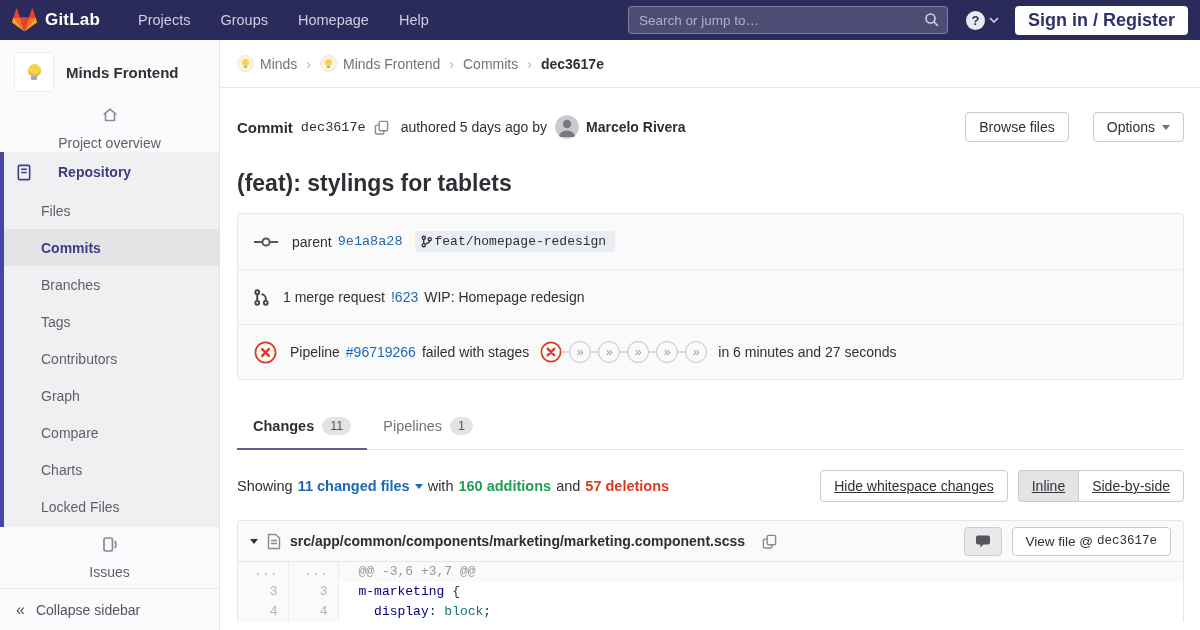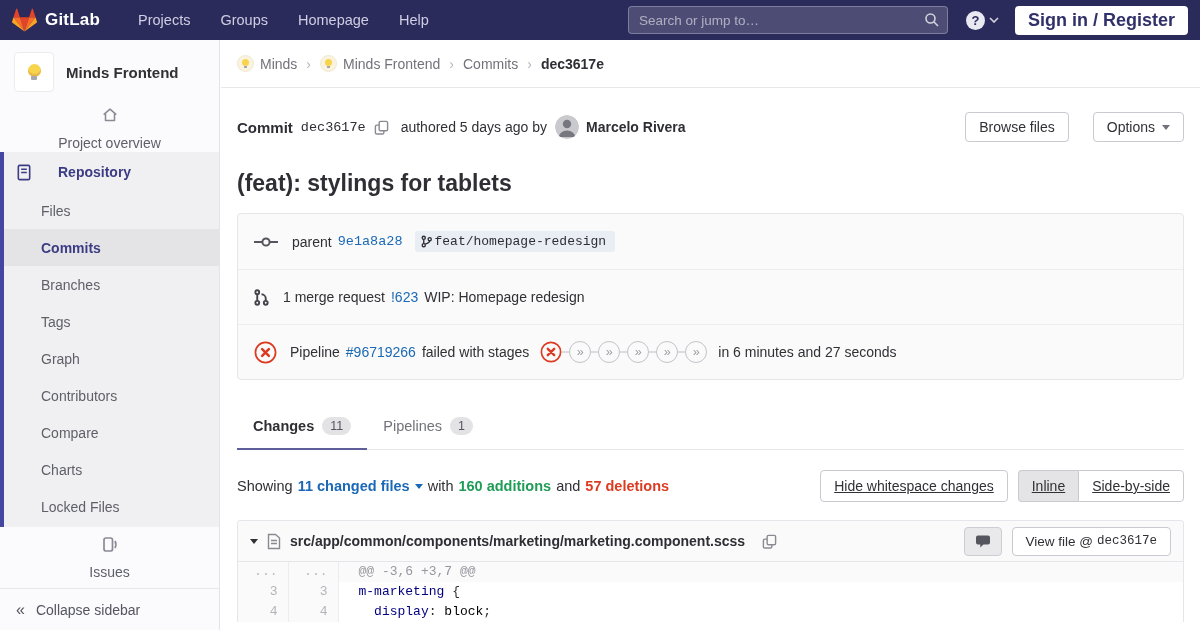--- a/index.html
+++ b/index.html
@@ -126,21 +126,21 @@
   .view-file { height:29px; font-size:13.5px; gap:4px; }
   .diff-table { width:100%; border-collapse:collapse; font-family:"Liberation Mono","DejaVu Sans Mono",monospace;
     font-size:13px; line-height:20px; }
   .diff-table td { height:20px; }
   td.ln { width:50px; min-width:50px; text-align:right; padding:0 10px 0 0; color:#b3b3ba;
     background:#fafafa; border-right:1px solid #ededf0; user-select:none; }
   td.code { padding:0 0 0 20px; white-space:pre; color:#303035; background:#fff; }
   tr.match td.ln { color:#bcbcc2; }
   tr.match td.code { background:#fafafa; color:#96969e; }
   .tok.nt { color:#000080; }
-  .tok.kc { color:#000000; }
+  .tok.kc { color:#0f766e; }
   .tok.p  { color:#303035; }
 </style>
 </head>
 <body>
 
 <header class="topbar">
   <div class="logo">
     <span style="display:inline-flex;">
       <svg width="25" height="24" viewBox="0 0 210 194">
         <path fill="#e24329" d="M105.06 193.66 143.7 74.73H66.42Z"></path>
@@ -206,22 +206,22 @@
           <rect x="2" y="1.5" width="12" height="15" rx="1.5"></rect>
             <path d="M5 5.5h6M5 9h6"></path>
         </svg>
       </span>
       <span>Repository</span>
     </div>
     <div class="sub-item">Files</div>
     <div class="sub-item active">Commits</div>
     <div class="sub-item">Branches</div>
     <div class="sub-item">Tags</div>
+    <div class="sub-item">Contributors</div>
     <div class="sub-item">Graph</div>
-    <div class="sub-item">Contributors</div>
     <div class="sub-item">Compare</div>
     <div class="sub-item">Charts</div>
     <div class="sub-item">Locked Files</div>
   </div>
 
   <div class="side-item issues-row">
     <span style="display:inline-flex;">
       <svg width="16" height="17" viewBox="0 0 16 17" fill="none" stroke="#8a8a94" stroke-width="1.7">
         <rect x="2" y="2" width="8.5" height="13" rx="2"></rect>
           <path d="M13 5a7.5 7.5 0 0 1 0 7"></path>

